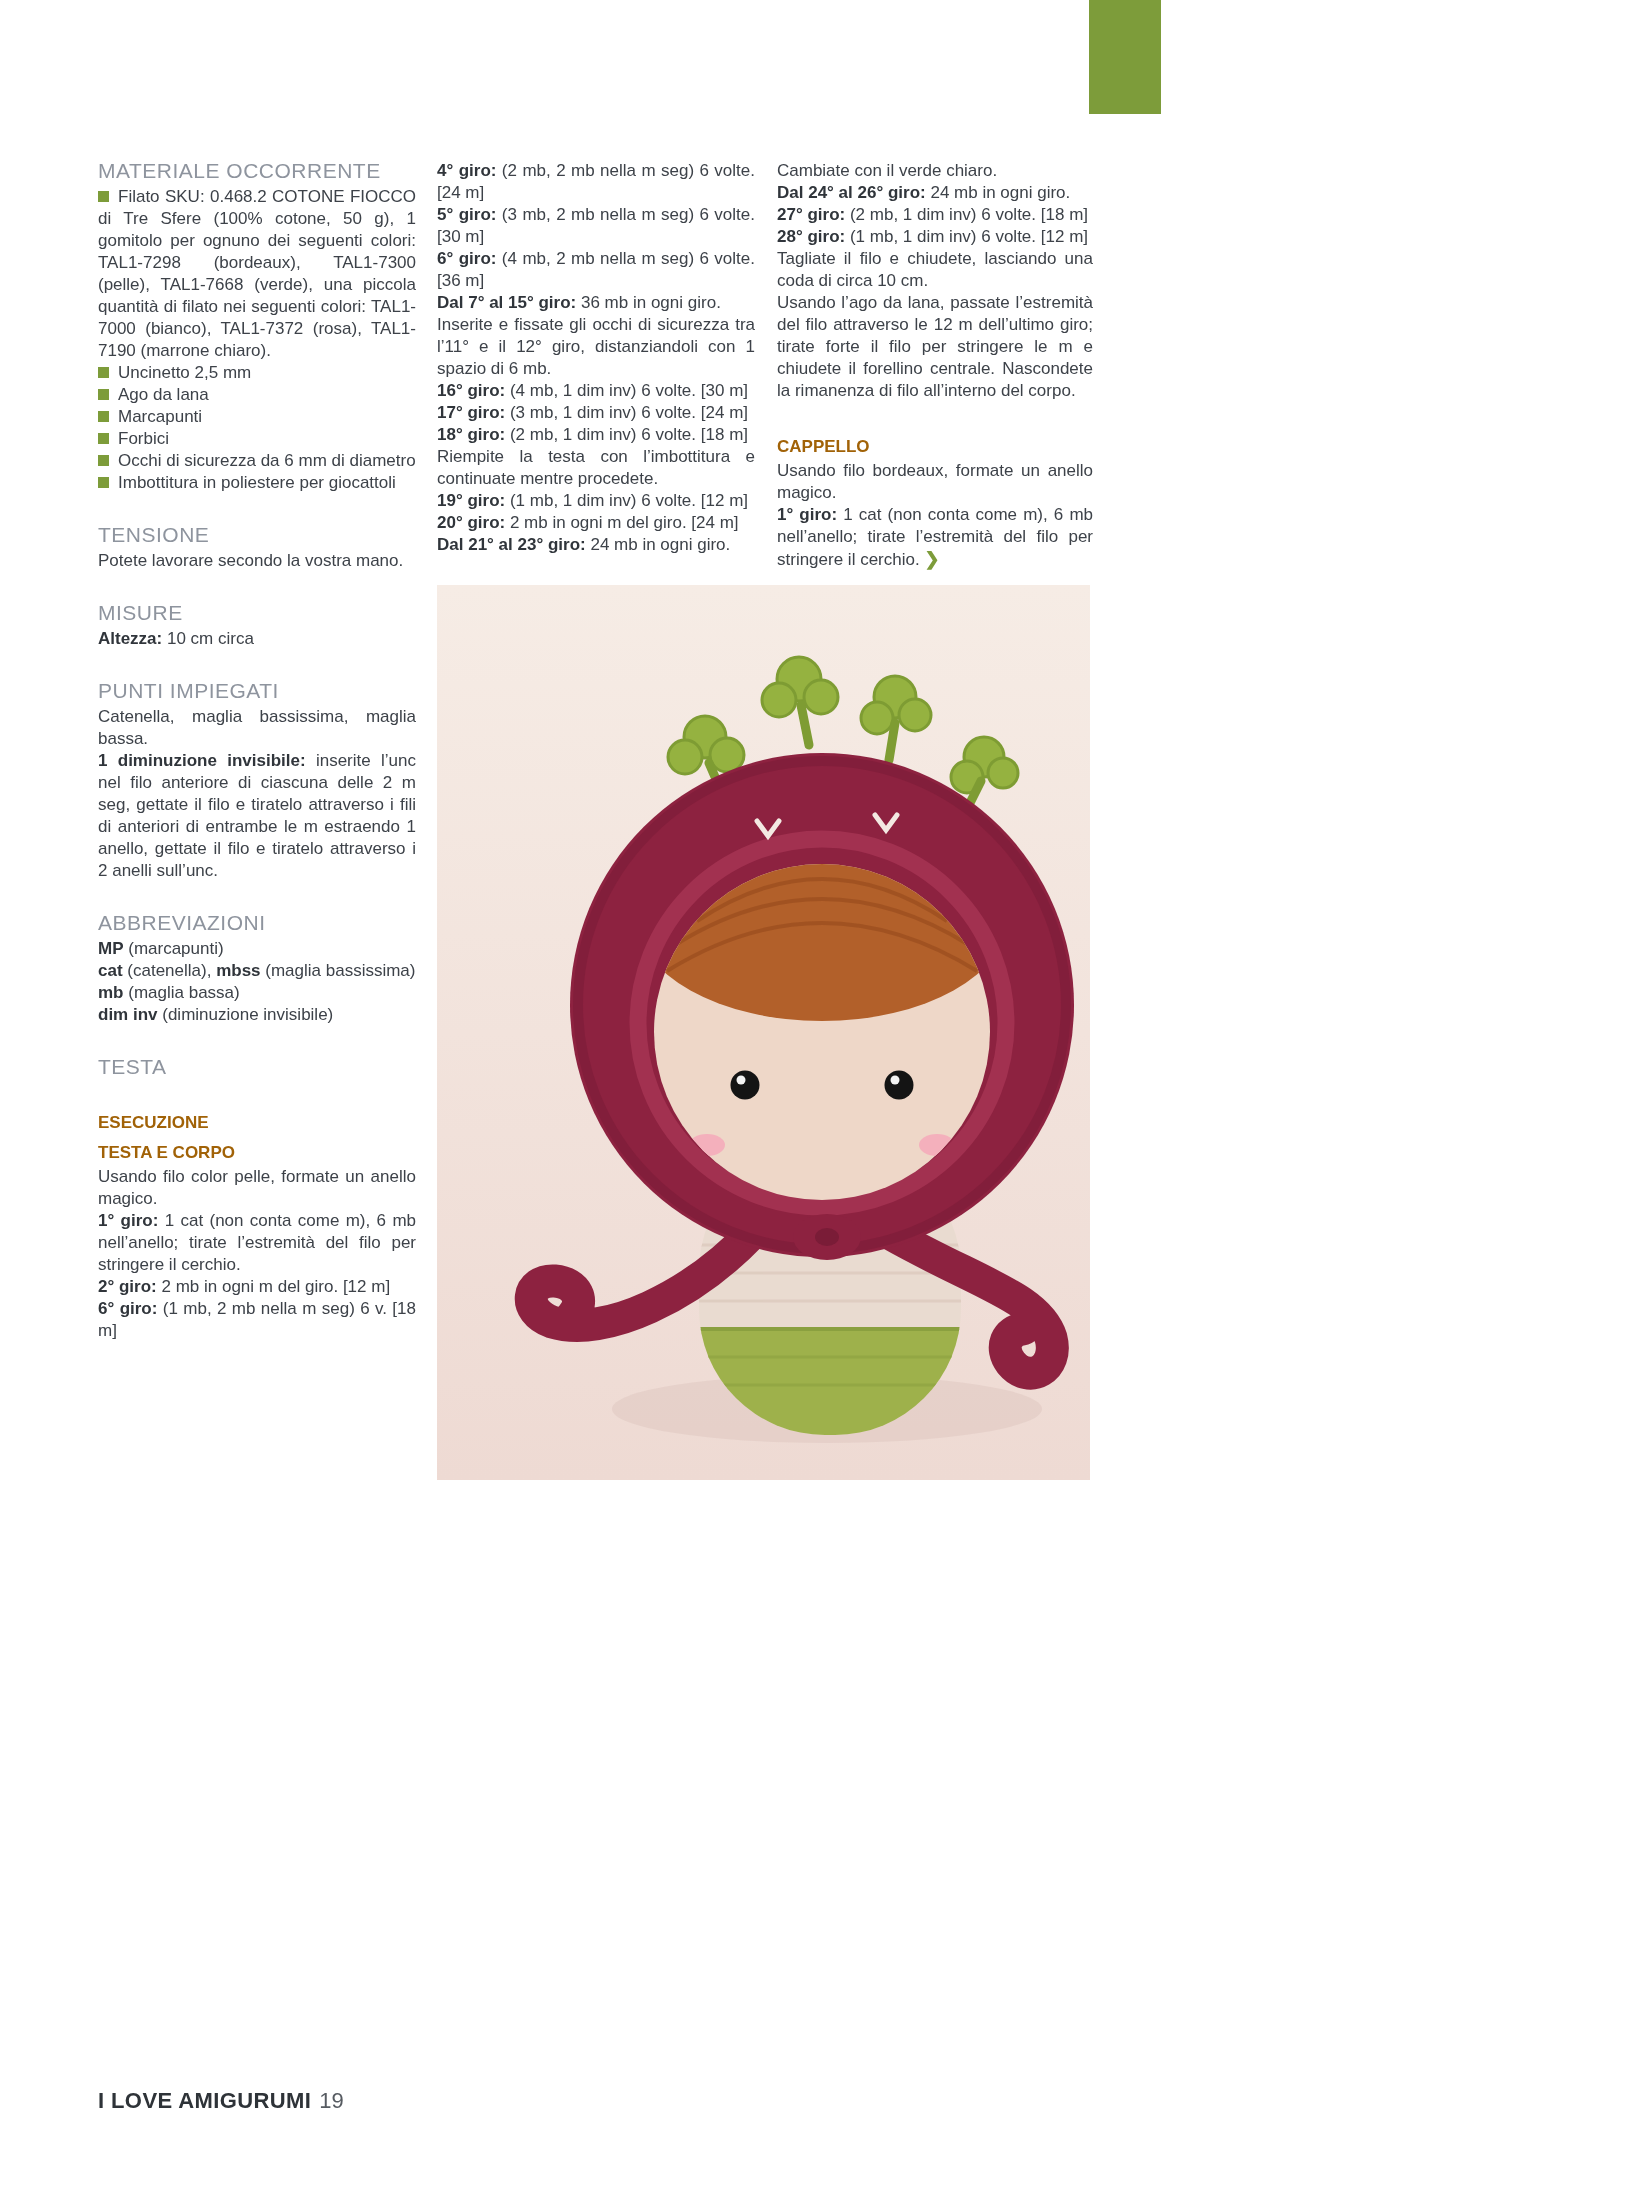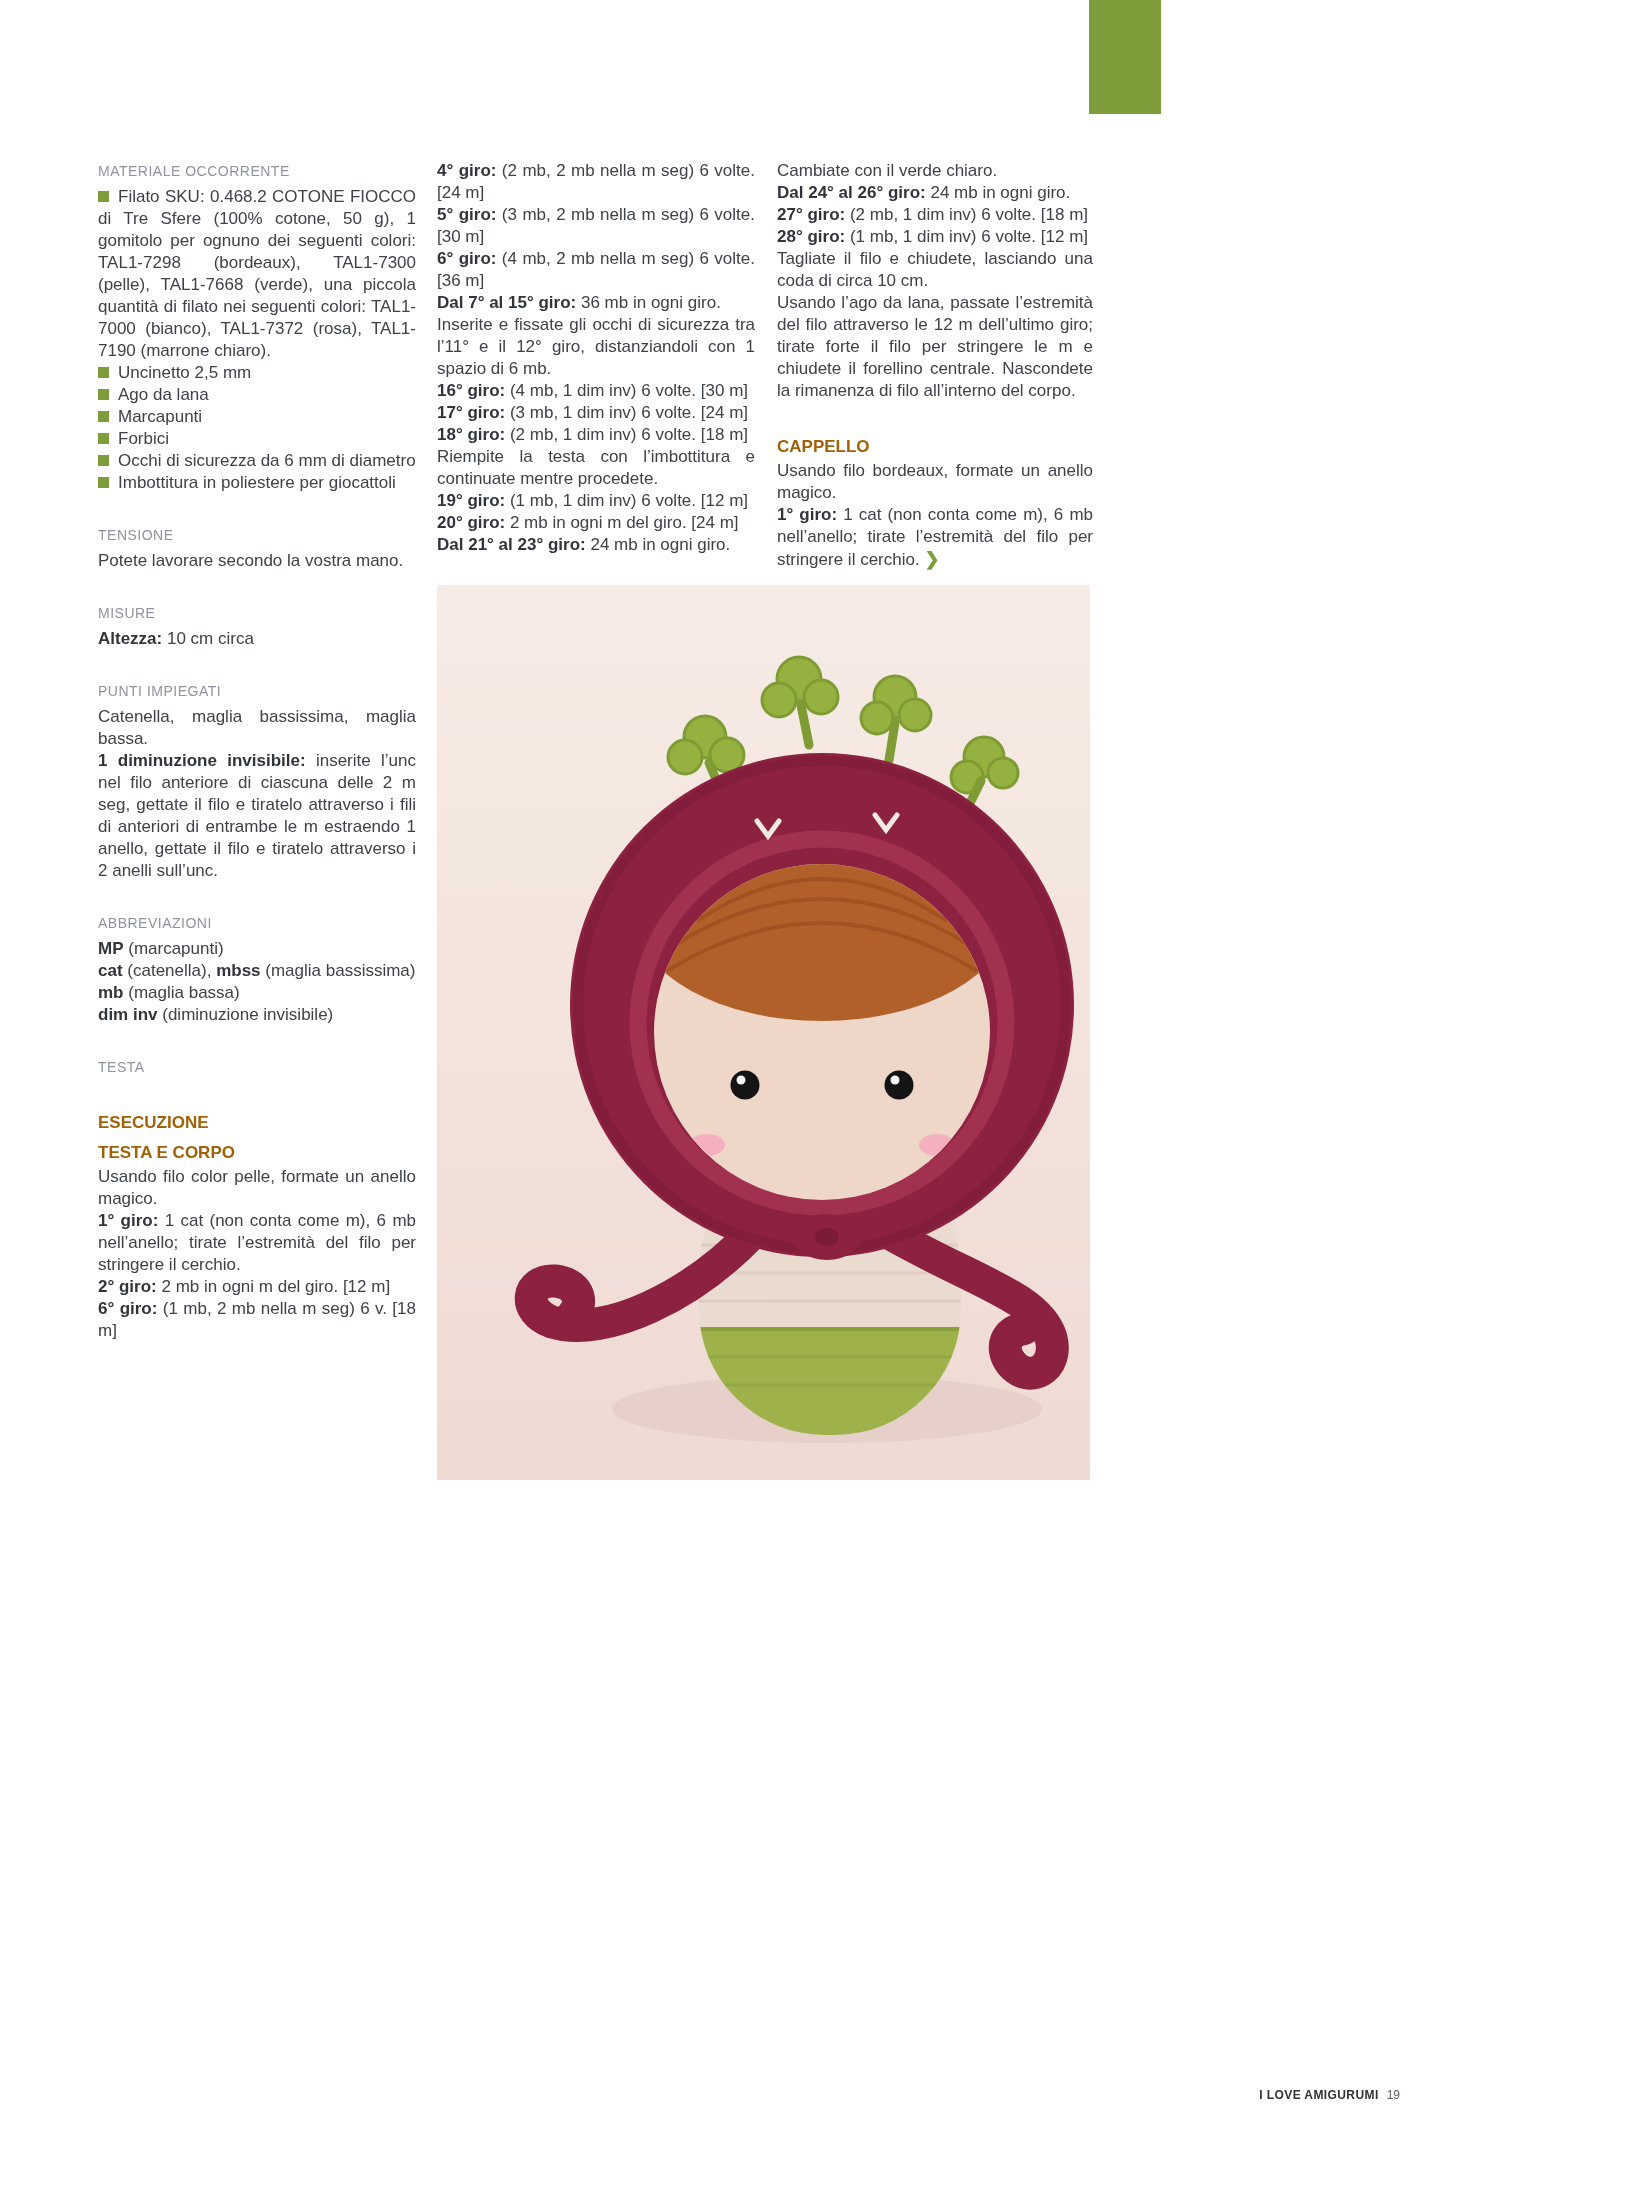--- a/index.html
+++ b/index.html
@@ -34,21 +34,21 @@
   .col-2 { left: 437px; width: 318px; }
   .col-3 { left: 777px; width: 316px; }
 
   .para { text-align: justify; }
   .para b { color: #30353b; }
 
   .heading { line-height: 22px; }
   .heading.gray {
     color: #8e949e;
     letter-spacing: 0.5px;
-    font-size: 14px;
+    font-size: 21px;
     margin: 30px 0 4px 0;
   }
   .heading.bold {
     font-weight: bold;
     color: #a16207;
     margin: 34px 0 2px 0;
   }
   .heading.bold + .heading.bold { margin-top: 8px; }
   .col > :first-child { margin-top: 0; }
 
@@ -73,22 +73,21 @@
     width: 653px;
     height: 895px;
   }
   .photo svg { display: block; width: 100%; height: 100%; }
 
   .footer {
     position: absolute;
     top: 2088px;
     left: 98px;
     width: 1302px;
-    text-align: right;
-    font-size: 12px;
+    font-size: 22px;
     color: #565b61;
   }
   .footer b { color: #2e3338; letter-spacing: 0.4px; }
   .footer span { margin-left: 8px; }
 </style>
 </head>
 <body>
 
 <div class="page">
 

